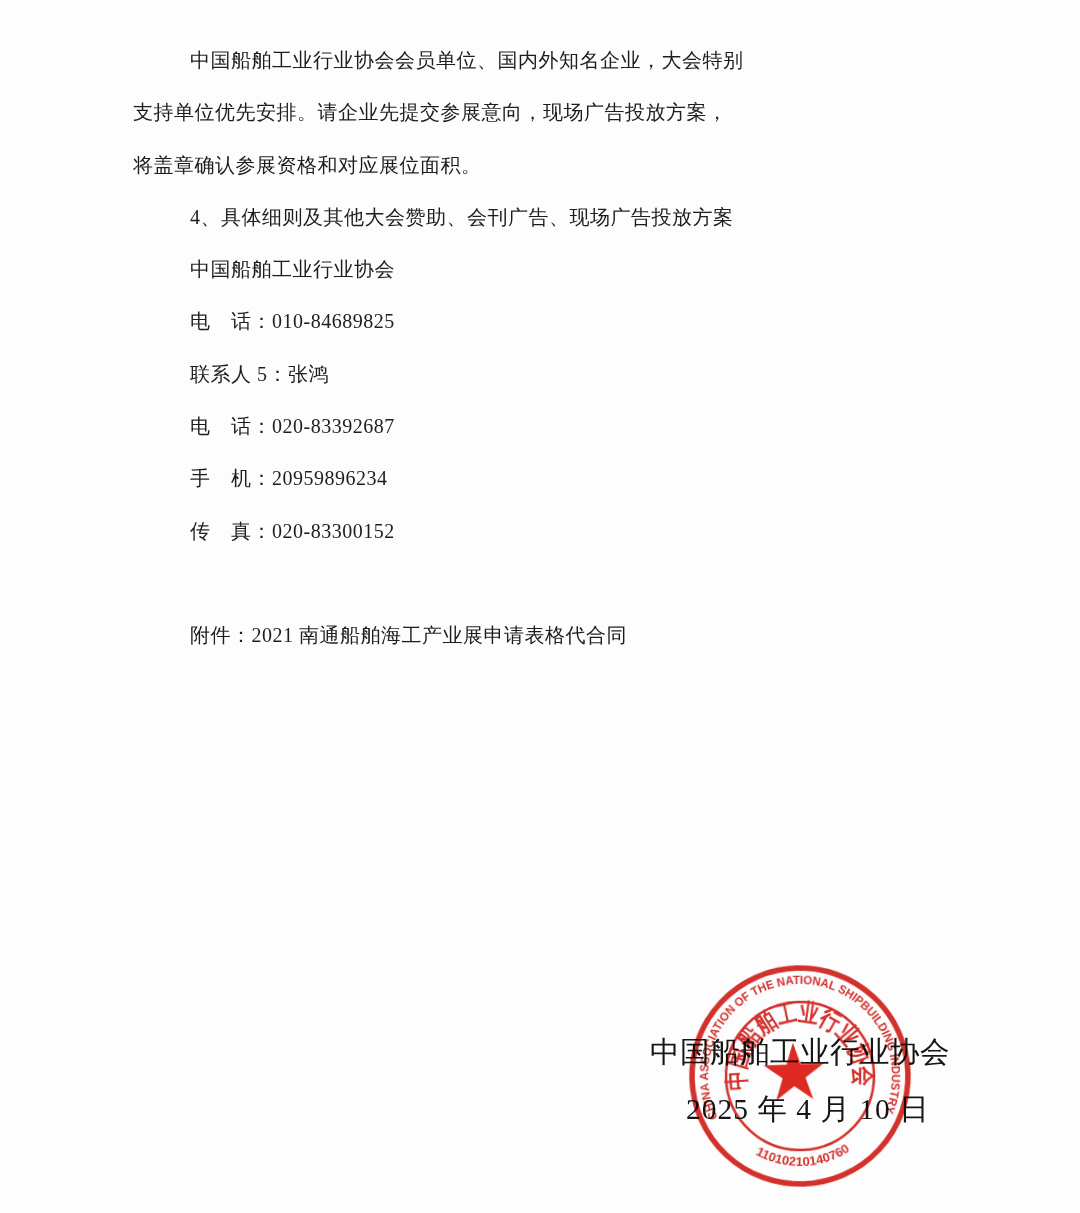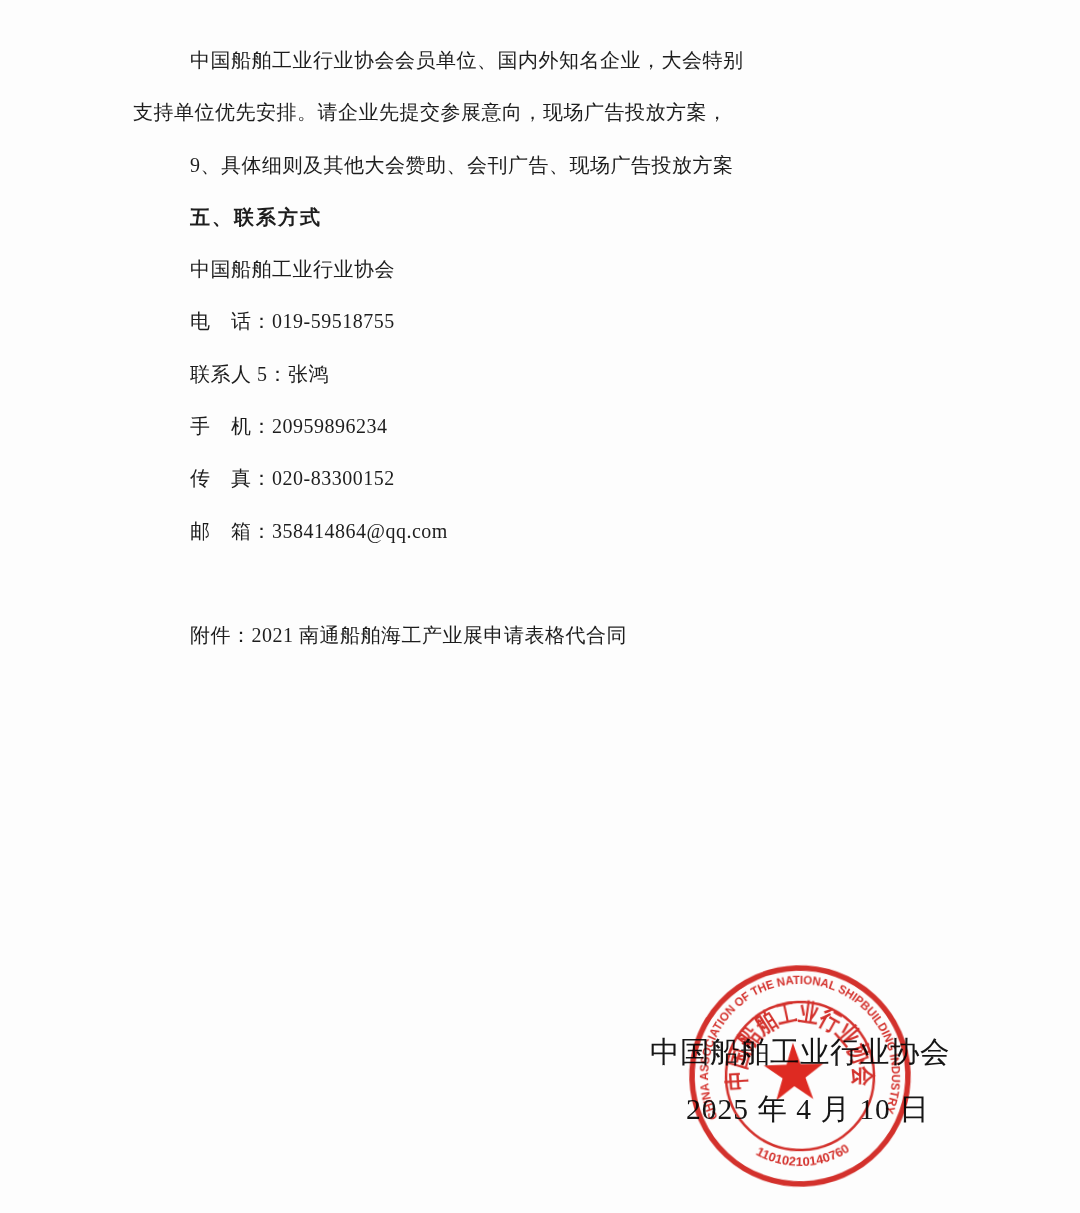--- a/index.html
+++ b/index.html
@@ -72,28 +72,28 @@
   }
 </style>
 </head>
 <body>
 
 <div class="page">
 
   <div class="doc-body">
     <div class="line indent">中国船舶工业行业协会会员单位、国内外知名企业，大会特别</div>
     <div class="line">支持单位优先安排。请企业先提交参展意向，现场广告投放方案，</div>
-    <div class="line indent">9、具体细则及其他大会赞助、会刊广告、现场广告投放方案</div>
-    <div class="line indent bold">五、联系方式</div>
+    <div class="line">将盖章确认参展资格和对应展位面积。</div>
+    <div class="line indent">4、具体细则及其他大会赞助、会刊广告、现场广告投放方案</div>
     <div class="line indent">中国船舶工业行业协会</div>
-    <div class="line indent">电　话：019-59518755</div>
+    <div class="line indent">电　话：010-84689825</div>
     <div class="line indent">联系人 5：张鸿</div>
+    <div class="line indent">电　话：020-83392687</div>
     <div class="line indent">手　机：20959896234</div>
     <div class="line indent">传　真：020-83300152</div>
-    <div class="line indent">邮　箱：358414864@qq.com</div>
     <div class="spacer"></div>
     <div class="line indent">附件：2021 南通船舶海工产业展申请表格代合同</div>
   </div>
 
   <div class="sig-org">中国船舶工业行业协会</div>
   <div class="sig-date">2025 年 4 月 10 日</div>
 
   <div class="seal-wrap">
     <svg width="290" height="290" viewBox="0 0 290 290">
       <defs>

